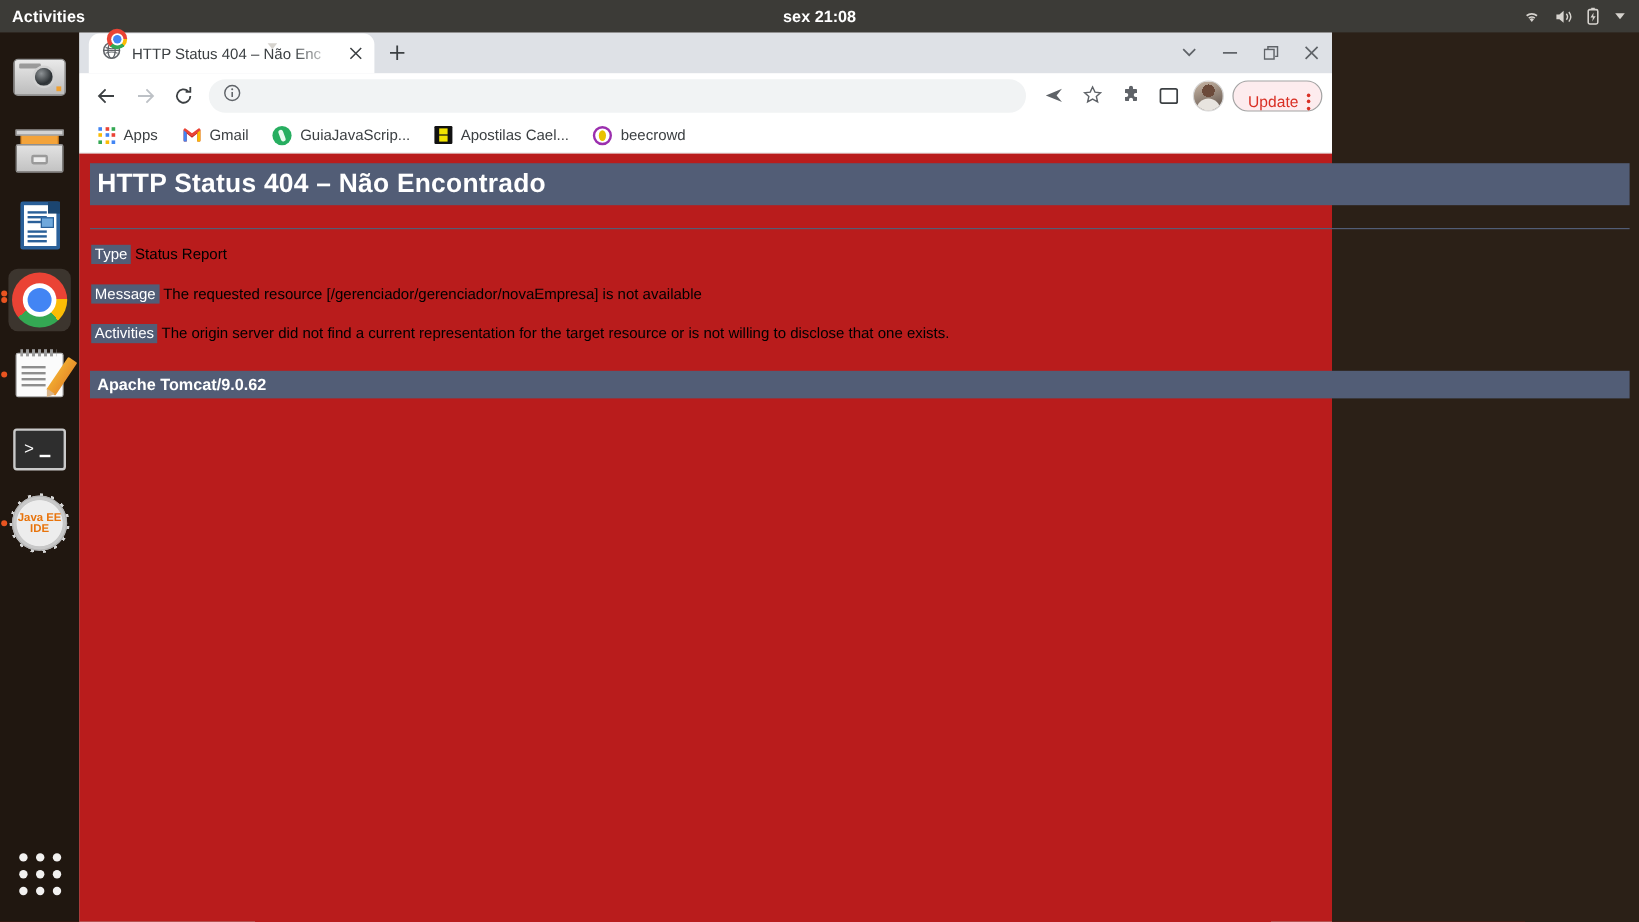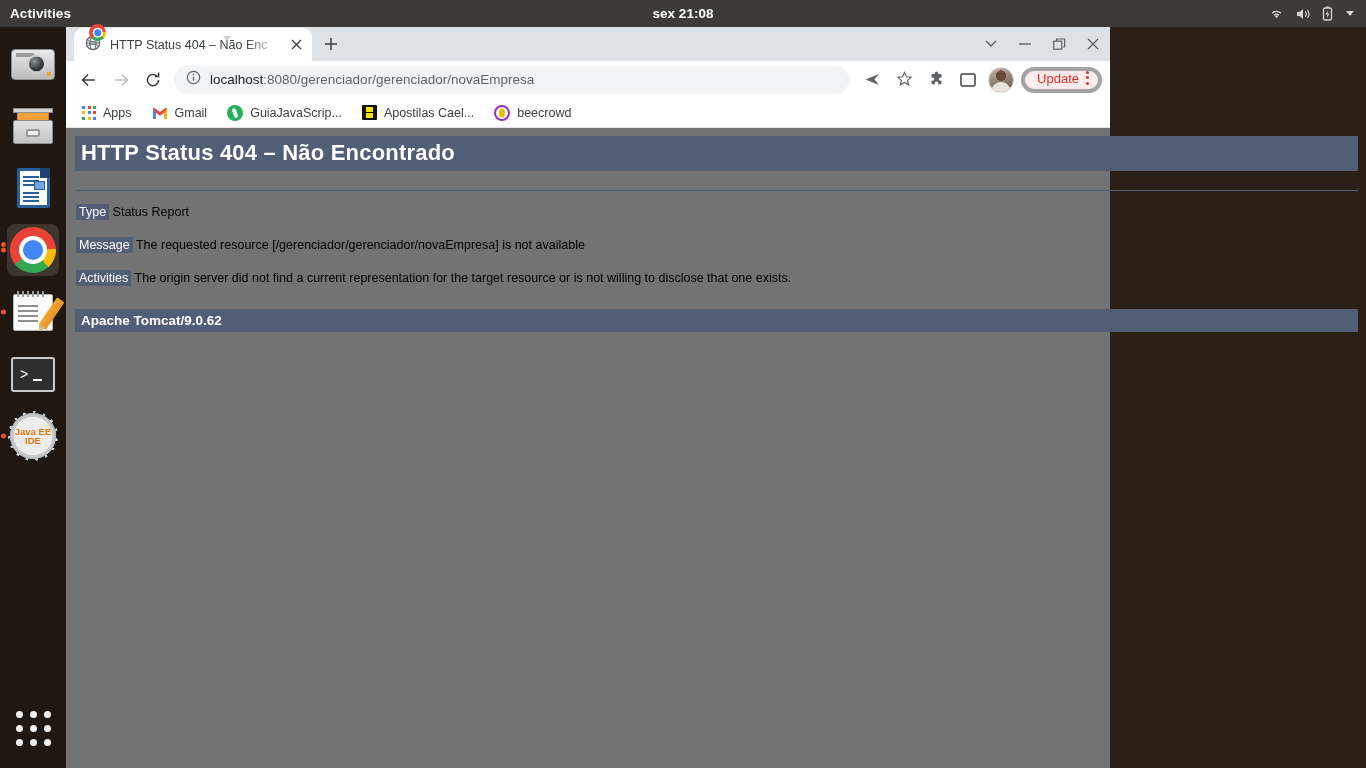--- a/index.html
+++ b/index.html
@@ -141,22 +141,22 @@
     display: flex; align-items: center; padding: 0 12px; gap: 9px; margin: 0 6px 0 4px; }
   #omnibox .urltext { font-size: 13.5px; color: #5f6368; white-space: nowrap; }
   #omnibox .urltext b { color: #202124; font-weight: normal; }
   #right-actions { display: flex; align-items: center; gap: 2px; }
   #avatar { width: 26px; height: 26px; border-radius: 50%; margin: 0 5px 0 3px;
     background: radial-gradient(circle at 50% 32%, #6b4a3a 0 26%, transparent 26%),
                 linear-gradient(160deg, #c9b7a6, #8e7f73 55%, #5b4d45);
     border: 1px solid #d8d8d8; overflow: hidden; position: relative; }
   #avatar::after { content:""; position:absolute; left: 50%; bottom: -2px; transform: translateX(-50%);
     width: 20px; height: 12px; border-radius: 10px 10px 0 0; background: #e8e4df; }
-  #update-btn { height: 26px; border: 4px solid #a3a3a3; background: #fdecee; border-radius: 13px;
-    display: flex; align-items: flex-start; gap: 6px; padding: 0 9px 0 12px; }
+  #update-btn { height: 26px; border: 1px solid #a3a3a3; background: #fdecee; border-radius: 13px;
+    display: flex; align-items: flex-end; gap: 6px; padding: 0 9px 0 12px; }
   #update-btn .lbl { font-size: 13px; color: #d93025; }
   .dots3 { width: 4px; display: flex; flex-direction: column; gap: 2.5px; align-items: center; }
   .dots3 i { width: 3px; height: 3px; border-radius: 50%; background: #d93025; display: block; }
 
   
   #bookmarks { height: 30px; background: #fff; display: flex; align-items: center;
     padding: 0 8px; gap: 4px; border-bottom: 1px solid #e6e6e6; }
   .bm { display: flex; align-items: center; gap: 7px; padding: 4px 8px; border-radius: 4px; }
   .bm .lbl { font-size: 12.5px; color: #3c4043; white-space: nowrap; }
   .bm-apps-grid { width: 14px; height: 14px; display: grid; grid-template-columns: repeat(3,3px);
@@ -168,21 +168,21 @@
     width: 4px; height: 10px; background: #eafaf0; border-radius: 2px; }
   .bm-apost { width: 15px; height: 15px; background: #111; position: relative; border-radius: 1px; }
   .bm-apost i { position:absolute; left: 4px; width: 7px; height: 5px; background: #f3e500; display:block; }
   .bm-apost i:first-child { top: 2px; }
   .bm-apost i:last-child { top: 8px; }
   .bm-bee { width: 16px; height: 16px; border-radius: 50%; border: 2px solid #9b2fae; position: relative; background:#fff; }
   .bm-bee::after { content:""; position:absolute; left:50%; top:50%; transform: translate(-50%,-50%);
     width: 6px; height: 9px; border-radius: 50%; background: #e8c200; }
 
   
-  #page { background: #737373; height: 640px; padding: 8px 9px 16px 9px; position: relative;
+  #page { background: #b91c1c; height: 640px; padding: 8px 9px 16px 9px; position: relative;
     font-family: "Liberation Sans", sans-serif; }
   .tc-banner { background: #525D76; color: #ffffff; font-size: 22px; font-weight: bold;
     padding: 4px 0 5px 6px; letter-spacing: .2px; }
   .tc-hr { height: 1px; background: #525D76; margin: 19px 0 14px 0; }
   .tc-line { font-size: 12.5px; color: #000; margin: 0 0 18px 1px; line-height: 15px; }
   .tc-line:last-of-type { margin-bottom: 0; }
   .tc-tag { background: #525D76; color: #fff; font-weight: normal; padding: 1px 3px; }
   .tc-footer { background: #525D76; color: #ffffff; font-size: 13.5px; font-weight: bold;
     padding: 3px 0 4px 6px; margin-top: 23px; }
   .tc-wrap { width: 1283px; }
@@ -355,21 +355,20 @@
         </svg>
     </div>
     <div id="omnibox" title="Search Google or type a URL">
       <span>
         <svg width="15" height="15" viewBox="0 0 15 15">
             <circle cx="7.5" cy="7.5" r="6.2" fill="none" stroke="#5f6368" stroke-width="1.2"></circle>
             <path d="M7.5 6.6v4.2" stroke="#5f6368" stroke-width="1.3"></path>
             <circle cx="7.5" cy="4.4" r=".85" fill="#5f6368"></circle>
           </svg>
       </span>
-      <span class="urltext"><b>localhost</b><span>:8080/gerenciador/gerenciador/novaEmpresa</span></span>
     </div>
     <div id="right-actions">
       <div class="tbtn">
         <svg width="17" height="17" viewBox="0 0 17 17">
             <path d="M1.5 8.5L15 3l-4.5 5.5L15 14z" fill="#5f6368"></path>
           </svg>
       </div>
       <div class="tbtn">
         <svg width="17" height="17" viewBox="0 0 18 18">
             <path d="M9 1.6l2.1 4.5 4.9.5-3.7 3.3 1.1 4.8L9 12.2 4.6 14.7l1.1-4.8L2 6.6l4.9-.5z" fill="none" stroke="#5f6368" stroke-width="1.25"></path>

